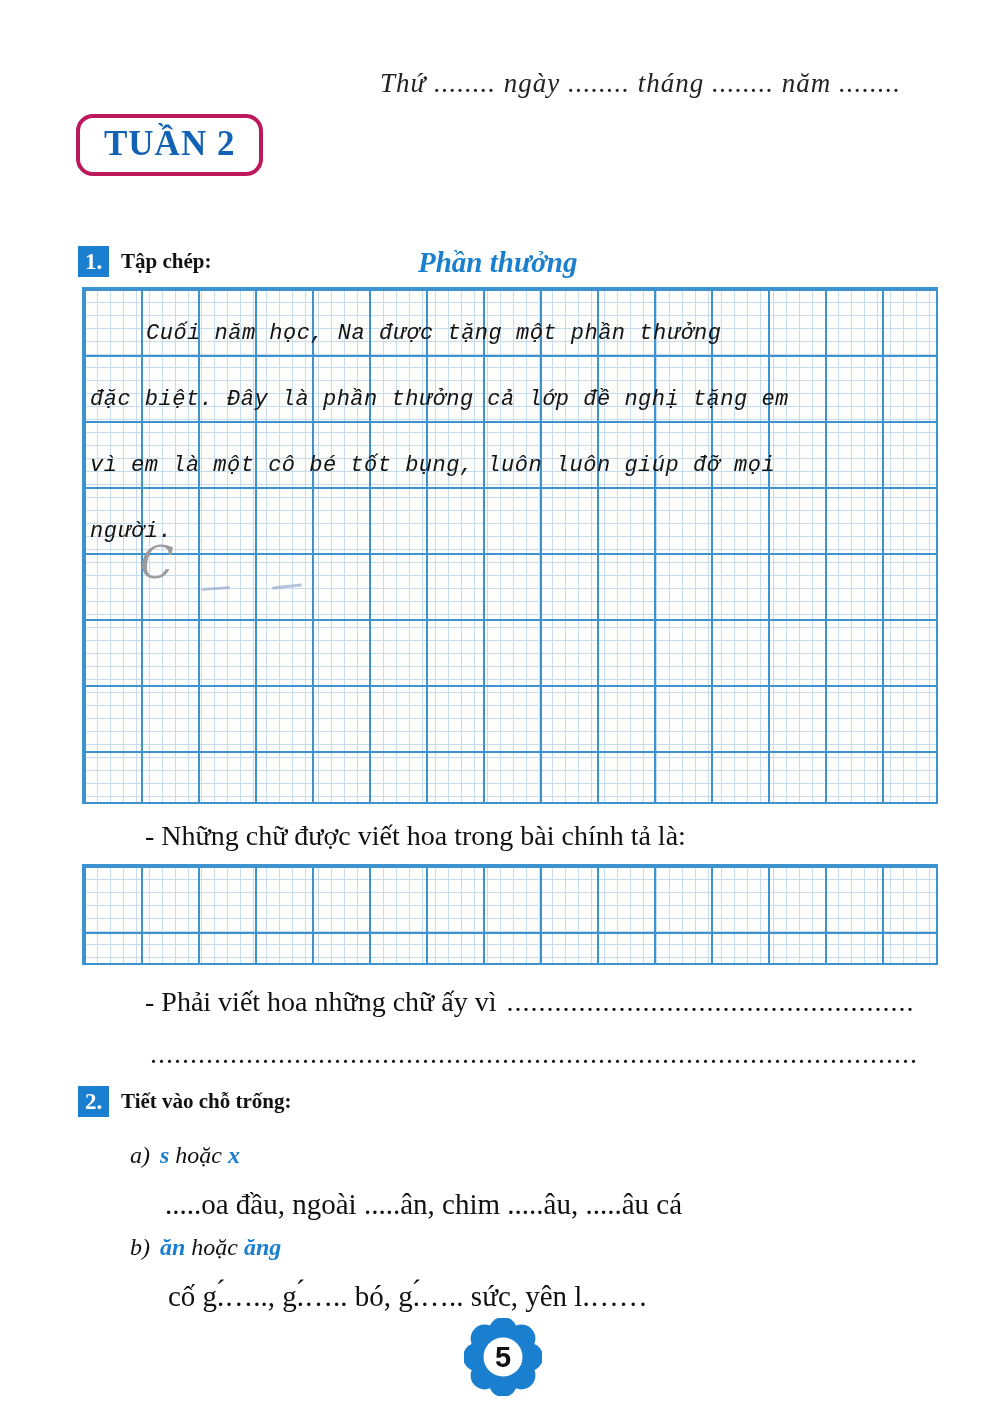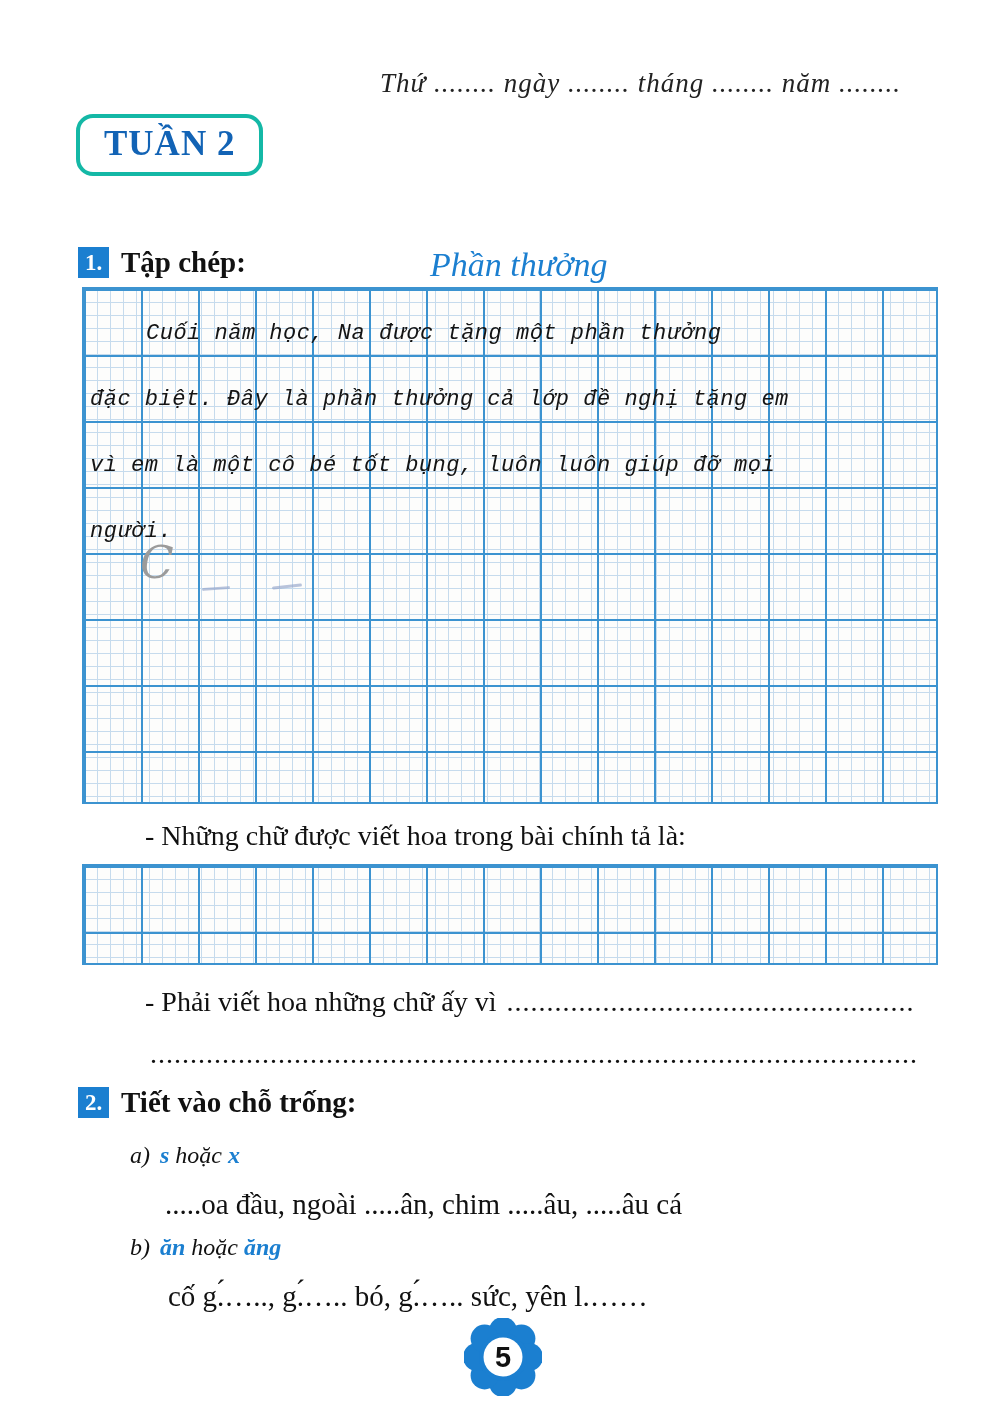--- a/index.html
+++ b/index.html
@@ -14,45 +14,45 @@
   }
   
   .date-line{
     position:absolute;top:68px;left:380px;width:545px;
     font-style:italic;font-size:27px;color:#222;
     white-space:nowrap;letter-spacing:1px;
   }
   
   .week-box{
     position:absolute;left:76px;top:114px;
-    border:4px solid #14b8a6;border-radius:17px;
+    border:4px solid #be185d;border-radius:17px;
     padding:6px 24px 8px 24px;background:#fff;
   }
   .week-box span{
     font-weight:bold;font-size:35px;color:#1263b5;
     font-family:"Liberation Serif",serif;letter-spacing:1px;
   }
   .lesson-title{
     position:absolute;top:180px;left:0;width:1000px;
     text-align:center;
     font-family:"Liberation Sans",sans-serif;
     font-weight:bold;font-size:37px;color:#1b7fd0;
     letter-spacing:1px;
   }
   
   .sec-row{position:absolute;left:78px;display:flex;align-items:center;gap:12px;}
   .num-badge{
     width:31px;height:31px;background:#1b7fd0;color:#ffffff;
     font-weight:bold;font-size:23px;display:flex;align-items:center;justify-content:center;
     font-family:"Liberation Serif",serif;flex:0 0 auto;
   }
-  .sec-label{font-weight:bold;font-size:29px;color:#111;text-align:right;}
+  .sec-label{font-weight:bold;font-size:21px;color:#111;text-align:right;}
   .passage-title{
-    position:absolute;left:430px;top:246px;
-    font-weight:normal;font-style:italic;font-size:34px;color:#1b7fd0;
+    position:absolute;left:418px;top:246px;
+    font-weight:bold;font-style:italic;font-size:29px;color:#1b7fd0;
   }
   
   .grid-paper{
     position:absolute;left:82px;
     background-color:#fdfdfc;
     border:2px solid #3c93d0;
     background-image:
       repeating-linear-gradient(to right,#3c93d0 0 2px,transparent 2px 57px),
       repeating-linear-gradient(to bottom,#3c93d0 0 2px,transparent 2px 66px),
       repeating-linear-gradient(to right,#c6dbed 0 1px,transparent 1px 13px),

